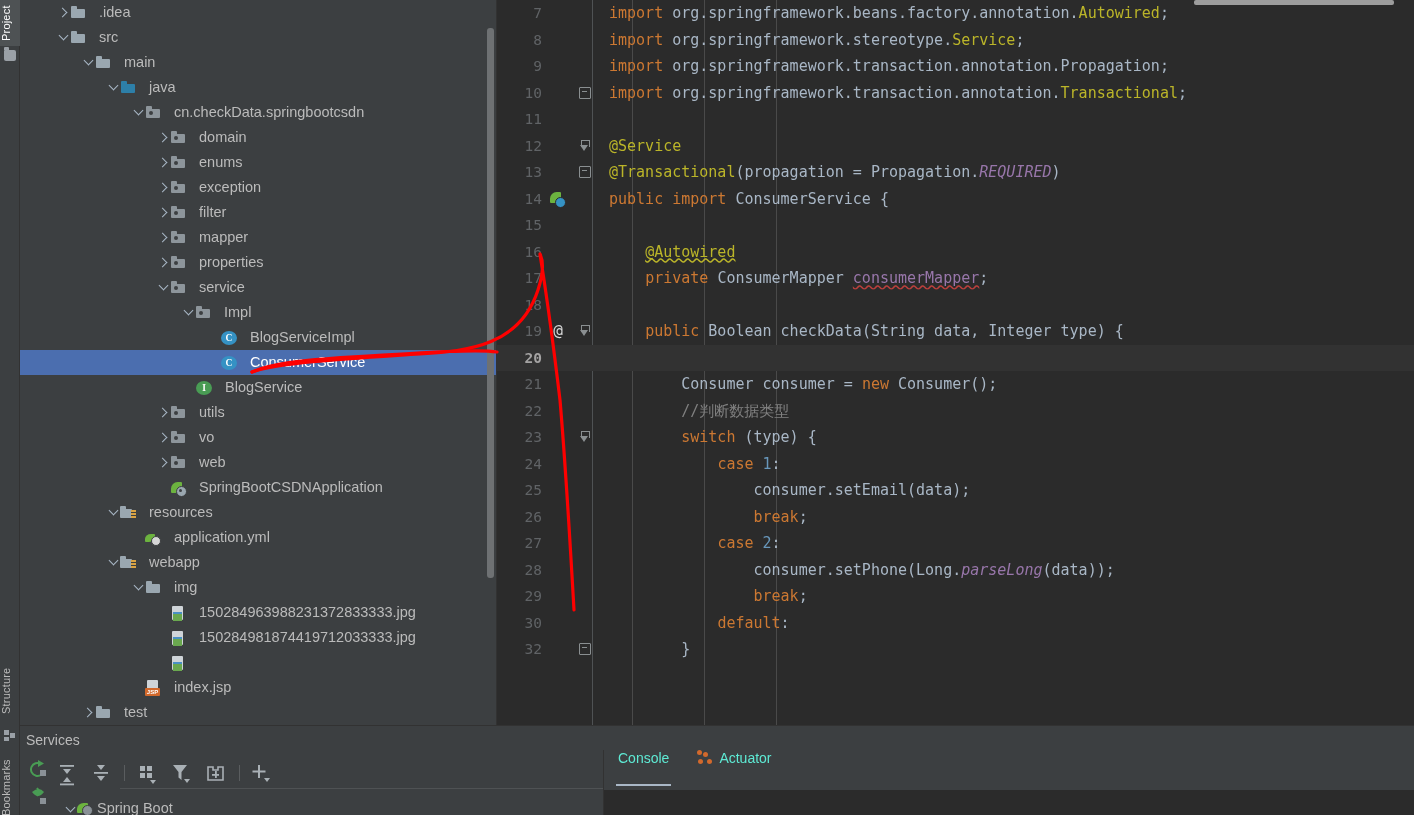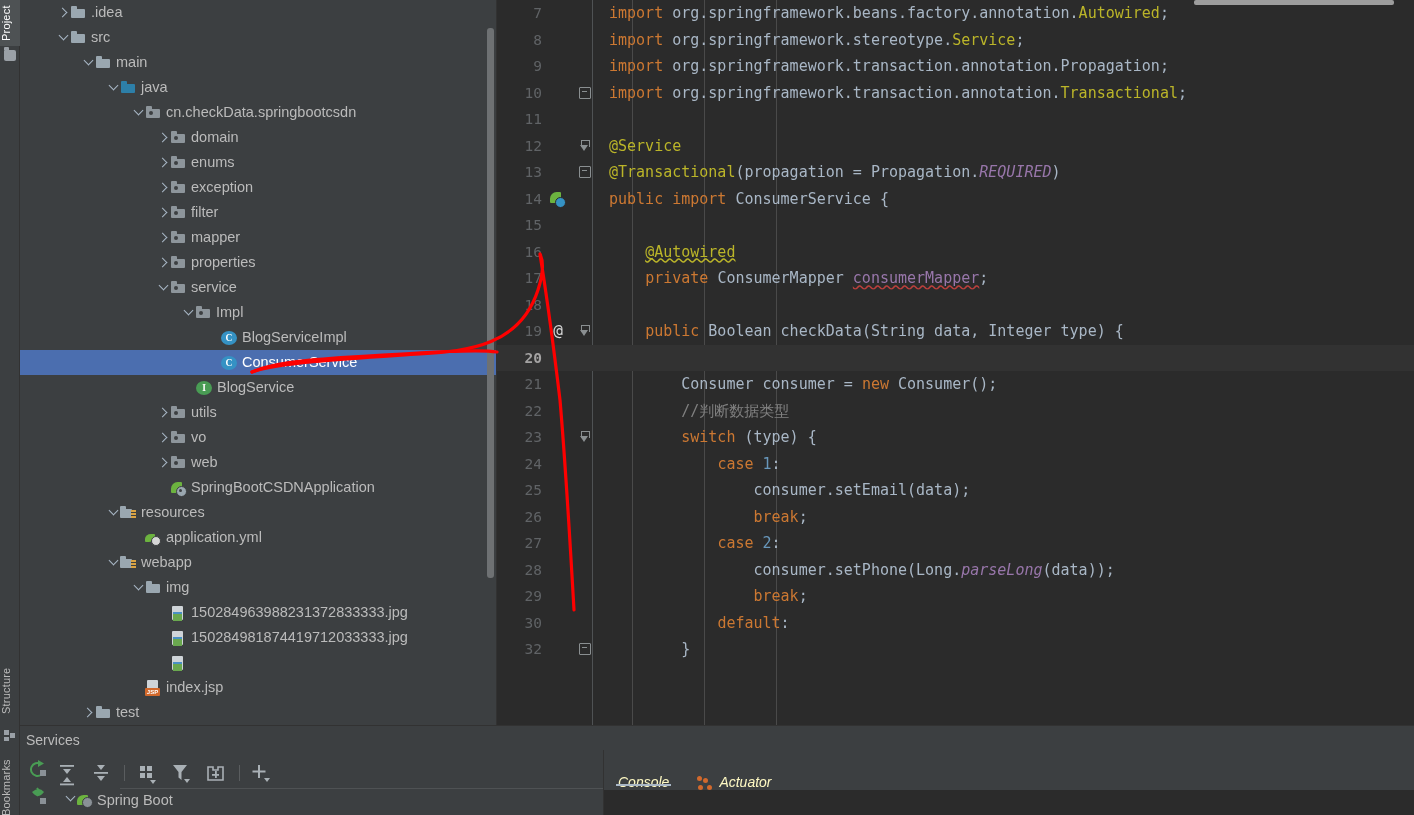--- a/index.html
+++ b/index.html
@@ -49,21 +49,21 @@
     background: #3c3f41; overflow: hidden;
   }
   .tree { position: relative; width: 477px; }
   .tree-row {
     position: relative; height: 25px; line-height: 25px;
     font-size: 14.5px; color: #bbbbbb; white-space: nowrap;
     display: flex; align-items: center;
   }
   .tree-row.selected { background: #4b6eaf; }
   .tree-row.selected .tree-label { color: #ffffff; }
-  .tree-label { padding-left: 5px; }
+  .tree-label { padding-left: 5px; margin-left: 8px; }
 
   .arrow {
     width: 13px; height: 13px; position: relative; flex: 0 0 13px;
   }
   .arrow.none::after { content: none; }
   .arrow::after {
     content: ""; position: absolute; left: 3px; top: 3px;
     width: 6px; height: 6px;
     border-right: 1.6px solid #a9b7c6; border-bottom: 1.6px solid #a9b7c6;
   }
@@ -282,37 +282,37 @@
   .tb {
     width:26px; height:26px; margin:0 4px; position:relative; flex:0 0 26px;
   }
   .tb-sep {
     width:1px; height:16px; background:#5a5d5f; margin:0 6px; flex:0 0 1px;
   }
   .svc-divider-h {
     position:absolute; left:100px; top:62px; width:484px; height:1px; background:#4f5254;
   }
   .svc-tree-row {
-    position:absolute; left:44px; top:66px; display:flex; align-items:flex-start;
+    position:absolute; left:44px; top:66px; display:flex; align-items:flex-end;
     height:24px; font-size:14.5px; color:#bbbbbb;
   }
   .svc-left-icons { position:absolute; left:8px; top:32px; width:30px; }
   .svc-divider-v {
     position:absolute; left:583px; top:24px; width:1px; height:66px; background:#323232;
   }
   .console-area {
     position:absolute; left:584px; top:24px; width:810px; height:66px;
     background:#3c3f41;
   }
   .console-tabs {
     position:absolute; left:0; top:0; height:40px; display:flex; align-items:center;
   }
   .ctab {
-    height:40px; display:flex; align-items:flex-end; gap:6px;
-    padding:0 14px; font-size:14px; color:#fef9c3; position:relative;font-style:italic;
+    height:40px; display:flex; align-items:flex-start; gap:6px;
+    padding:0 14px; font-size:14px; color:#5eead4; position:relative;
   }
   .ctab.active::after {
     content:""; position:absolute; left:12px; right:12px; bottom:4px;
     height:2px; background:#a9b7c6;
   }
   .console-body {
     position:absolute; left:0; top:40px; width:810px; height:26px; background:#2b2b2b;
   }
   
   .ic-actuator { width:16px; height:14px; position:relative; }

